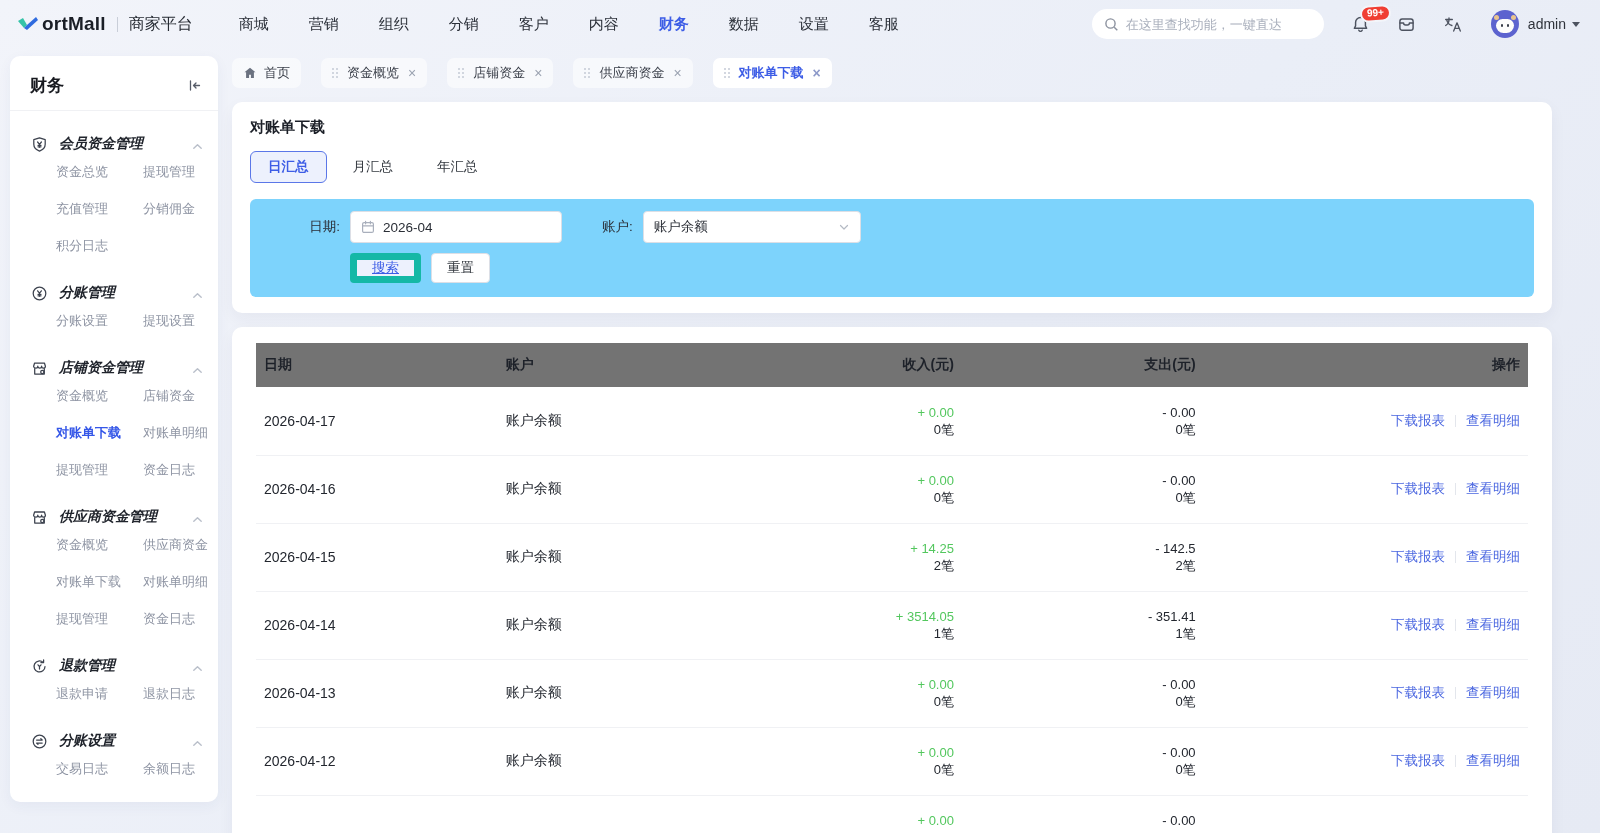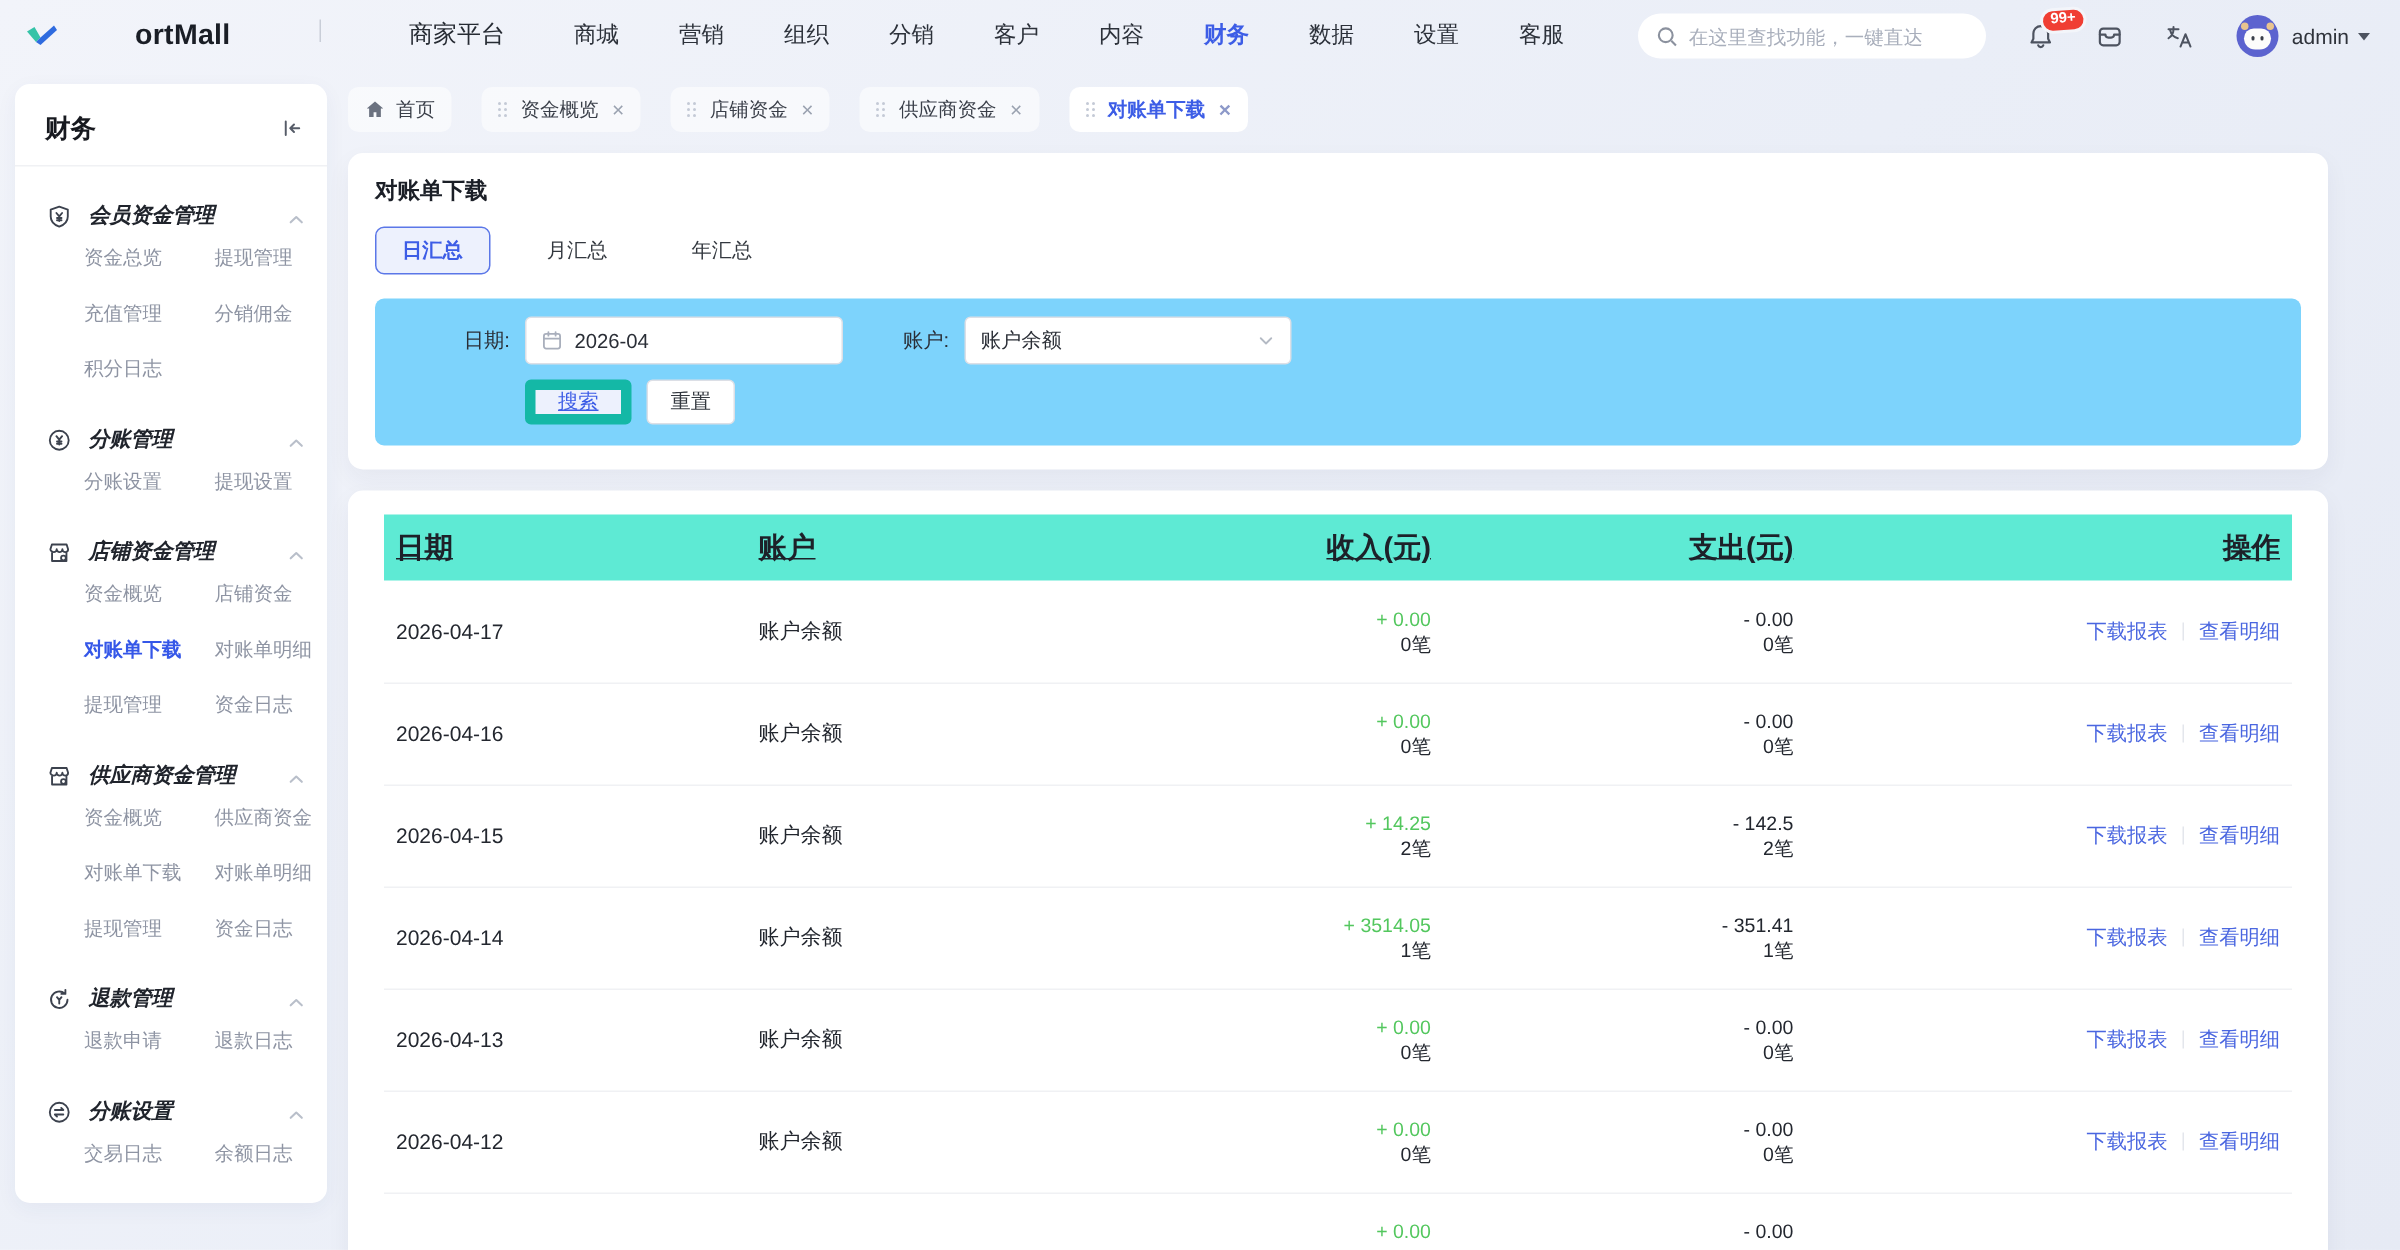--- a/index.html
+++ b/index.html
@@ -9,21 +9,21 @@
   *{box-sizing:border-box; margin:0; padding:0;}
   html,body{width:1600px;height:833px;overflow:hidden;}
   body{
     font-family:"Liberation Sans","DejaVu Sans",sans-serif;
     background:linear-gradient(135deg,#f2f4fa 0%,#eaeef7 55%,#e6eaf4 100%);
     color:var(--ink); font-size:14px;
   }
   svg{display:block;}
   
   .topbar{height:48px;display:flex;align-items:center;padding:0 20px 0 16px;}
-  .logo{display:flex;align-items:flex-start;gap:48px;}
+  .logo{display:flex;align-items:center;}
   .logo-text{font-size:19px;font-weight:700;color:#1a1e26;margin-left:2px;letter-spacing:.2px;}
   .logo-divider{width:1px;height:15px;background:#c9ced8;margin:0 11px;}
   .platform{font-size:16px;color:#262b33;}
   .topnav{display:flex;margin-left:26px;}
   .nav-item{padding:0 20px;font-size:15px;color:#2c313a;cursor:pointer;line-height:48px;}
   .nav-item.active{color:var(--primary);font-weight:700;}
   .topbar-right{margin-left:auto;display:flex;align-items:center;}
   .search-pill{width:232px;height:30px;border-radius:15px;background:#fff;display:flex;align-items:center;padding:0 12px;}
   .search-pill input{border:0;outline:0;flex:1;font-size:13px;color:#5b606c;background:transparent;margin-left:7px;font-family:inherit;}
   .search-pill input::placeholder{color:#a9afbc;}
@@ -58,21 +58,21 @@
        font-size:13px;color:#3a3f49;cursor:pointer;}
   .tab.active{background:#fff;color:var(--primary);font-weight:600;}
   .tab .home-ic{color:#6b7280;margin-right:7px;}
   .drag-dots{display:grid;grid-template-columns:2px 2px;gap:2px;margin-right:9px;}
   .drag-dots i{width:2px;height:2px;background:#c4cad6;border-radius:50%;}
   .tab-close{margin-left:9px;color:#9aa2b0;font-size:14px;line-height:1;}
   .tab.active .tab-close{color:#8d99c9;}
   .card{background:#fff;border-radius:10px;box-shadow:0 6px 16px rgba(31,41,83,.05);}
   .card1{margin-top:14px;padding:16px 18px;}
   .page-title{font-size:15px;font-weight:700;color:#1b1f27;}
-  .pills{display:flex;align-items:center;margin-top:14px;gap:20px;}
+  .pills{display:flex;align-items:center;margin-top:14px;gap:8px;}
   .pill{font-size:13.5px;color:#33383f;padding:6px 17px;border:1px solid transparent;border-radius:6px;cursor:pointer;}
   .pill.active{color:var(--primary);border-color:#5b77e8;background:var(--primary-weak);font-weight:600;}
   .filter{margin-top:16px;background:#7dd3fc;border-radius:6px;padding:12px 20px 14px;}
   .f-row{display:flex;align-items:center;}
   .f-label{width:80px;text-align:right;padding-right:10px;font-size:13.5px;color:#2a2e36;}
   .f-input{width:212px;height:32px;background:#fff;border:1px solid #dcdfe6;border-radius:4px;display:flex;align-items:center;padding:0 10px;}
   .f-input .cal{color:#a9afbc;margin-right:8px;}
   .f-input input{border:0;outline:0;width:100%;font-size:13.5px;color:#2a2e36;font-family:inherit;background:transparent;}
   .f-group2{display:flex;align-items:center;margin-left:40px;}
   .f-label2{font-size:13.5px;color:#2a2e36;padding-right:10px;}
@@ -80,21 +80,21 @@
             justify-content:space-between;padding:0 10px;cursor:pointer;}
   .f-select .sel-val{font-size:13.5px;color:#2a2e36;}
   .f-select .dd{color:#b4bac4;}
   .btn-row{margin-top:10px;padding-left:80px;display:flex;gap:10px;}
   .btn{height:30px;padding:0 15px;border-radius:4px;font-size:13.5px;cursor:pointer;display:flex;align-items:center;font-family:inherit;}
   .btn.primary{background:var(--primary-weak);border:7px solid #14b8a6;color:var(--primary);text-decoration:underline;}
   .btn.plain{background:#fff;border:1px solid #dcdfe6;color:#33383f;}
   .card2{margin-top:14px;padding:16px 24px 0;height:620px;}
   table{width:100%;border-collapse:collapse;table-layout:fixed;}
   col.c-date{width:19%;} col.c-acct{width:20.5%;} col.c-in{width:16%;} col.c-out{width:19%;} col.c-act{width:25.5%;}
-  thead th{height:44px;background:#5eead4;font-size:19px;font-weight:700;color:var(--ink-strong);text-align:left;padding:0 8px;text-decoration:underline;}
+  thead th{height:44px;background:#737373;font-size:14px;font-weight:700;color:var(--ink-strong);text-align:left;padding:0 8px;}
   thead th.r{text-align:right;}
   tbody td{height:68px;border-bottom:1px solid var(--line);padding:0 8px;font-size:14px;color:var(--ink);}
   td.r{text-align:right;}
   .amt{display:flex;flex-direction:column;align-items:flex-end;justify-content:center;}
   .amt span{display:block;height:17px;line-height:17px;font-size:13px;}
   .amt .val-in{color:var(--green);}
   .amt .val-out{color:var(--ink);}
   .amt .cnt{color:var(--ink);}
   .actions{display:flex;align-items:center;justify-content:flex-end;}
   .link{color:#4a66e0;font-size:13.5px;cursor:pointer;white-space:nowrap;}

